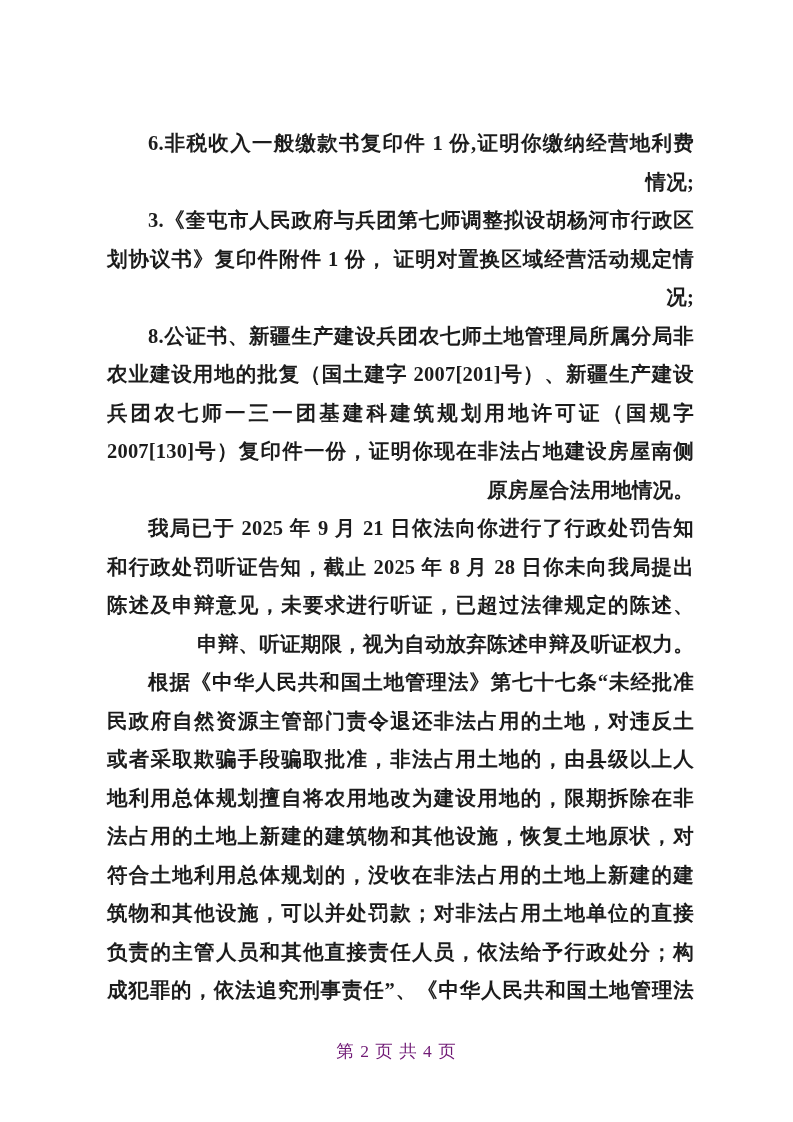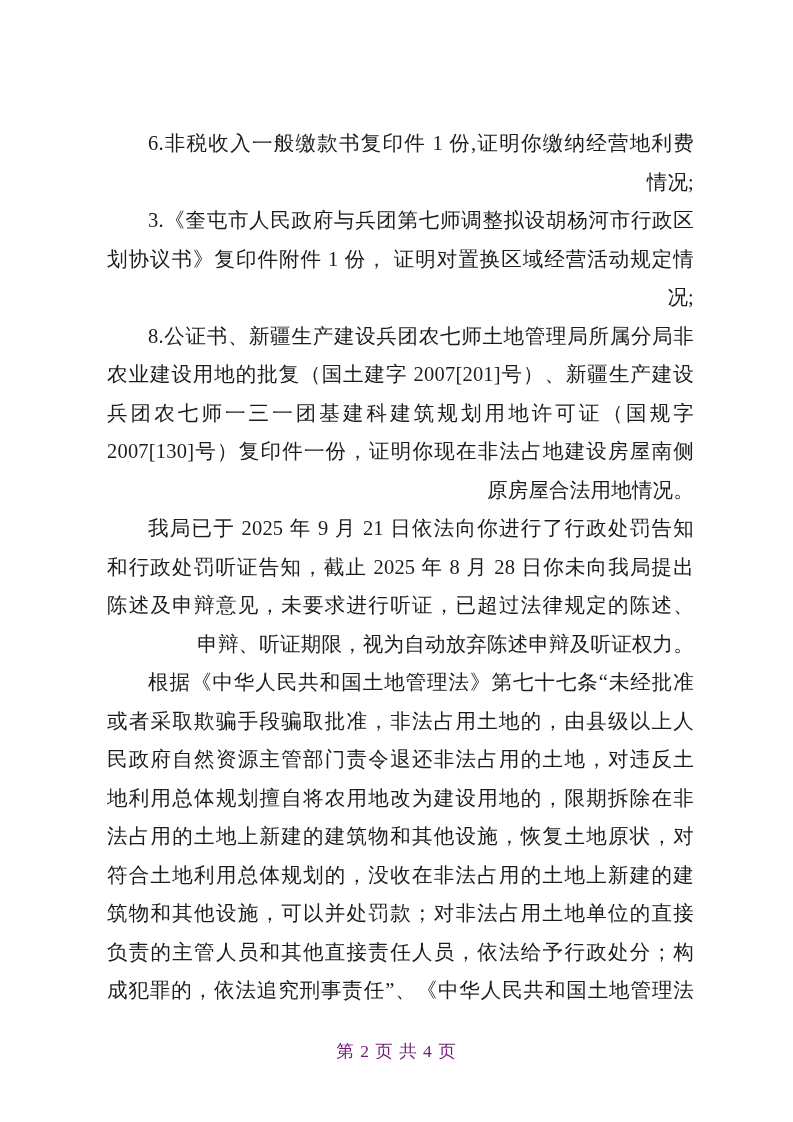--- a/index.html
+++ b/index.html
@@ -21,20 +21,21 @@
     background: #ffffff;
   }
   .doc-body {
     position: absolute;
     left: 107px;
     top: 124px;
     width: 587px;
     font-size: 20.5px;
     line-height: 38.5px;
     letter-spacing: 0.2px;
+    font-weight: bold;
   }
   .para {
     margin: 0;
     padding: 0;
   }
   .line {
     text-align: right;
     white-space: normal;
     overflow: visible;
   }
@@ -81,22 +82,22 @@
         <div class="line">原房屋合法用地情况。</div>
       </div>
       <div class="para">
         <div class="line fill first">我局已于 2025 年 9 月 21 日依法向你进行了行政处罚告知</div>
         <div class="line fill">和行政处罚听证告知，截止 2025 年 8 月 28 日你未向我局提出</div>
         <div class="line fill">陈述及申辩意见，未要求进行听证，已超过法律规定的陈述、</div>
         <div class="line">申辩、听证期限，视为自动放弃陈述申辩及听证权力。</div>
       </div>
       <div class="para">
         <div class="line fill first">根据《中华人民共和国土地管理法》第七十七条“未经批准</div>
+        <div class="line fill">民政府自然资源主管部门责令退还非法占用的土地，对违反土</div>
         <div class="line fill">或者采取欺骗手段骗取批准，非法占用土地的，由县级以上人</div>
-        <div class="line fill">民政府自然资源主管部门责令退还非法占用的土地，对违反土</div>
         <div class="line fill">地利用总体规划擅自将农用地改为建设用地的，限期拆除在非</div>
         <div class="line fill">法占用的土地上新建的建筑物和其他设施，恢复土地原状，对</div>
         <div class="line fill">符合土地利用总体规划的，没收在非法占用的土地上新建的建</div>
         <div class="line fill">筑物和其他设施，可以并处罚款；对非法占用土地单位的直接</div>
         <div class="line fill">负责的主管人员和其他直接责任人员，依法给予行政处分；构</div>
         <div class="line fill">成犯罪的，依法追究刑事责任”、《中华人民共和国土地管理法</div>
       </div>
     </div>
   <div class="page-footer">第 2 页 共 4 页</div>
 </div>

